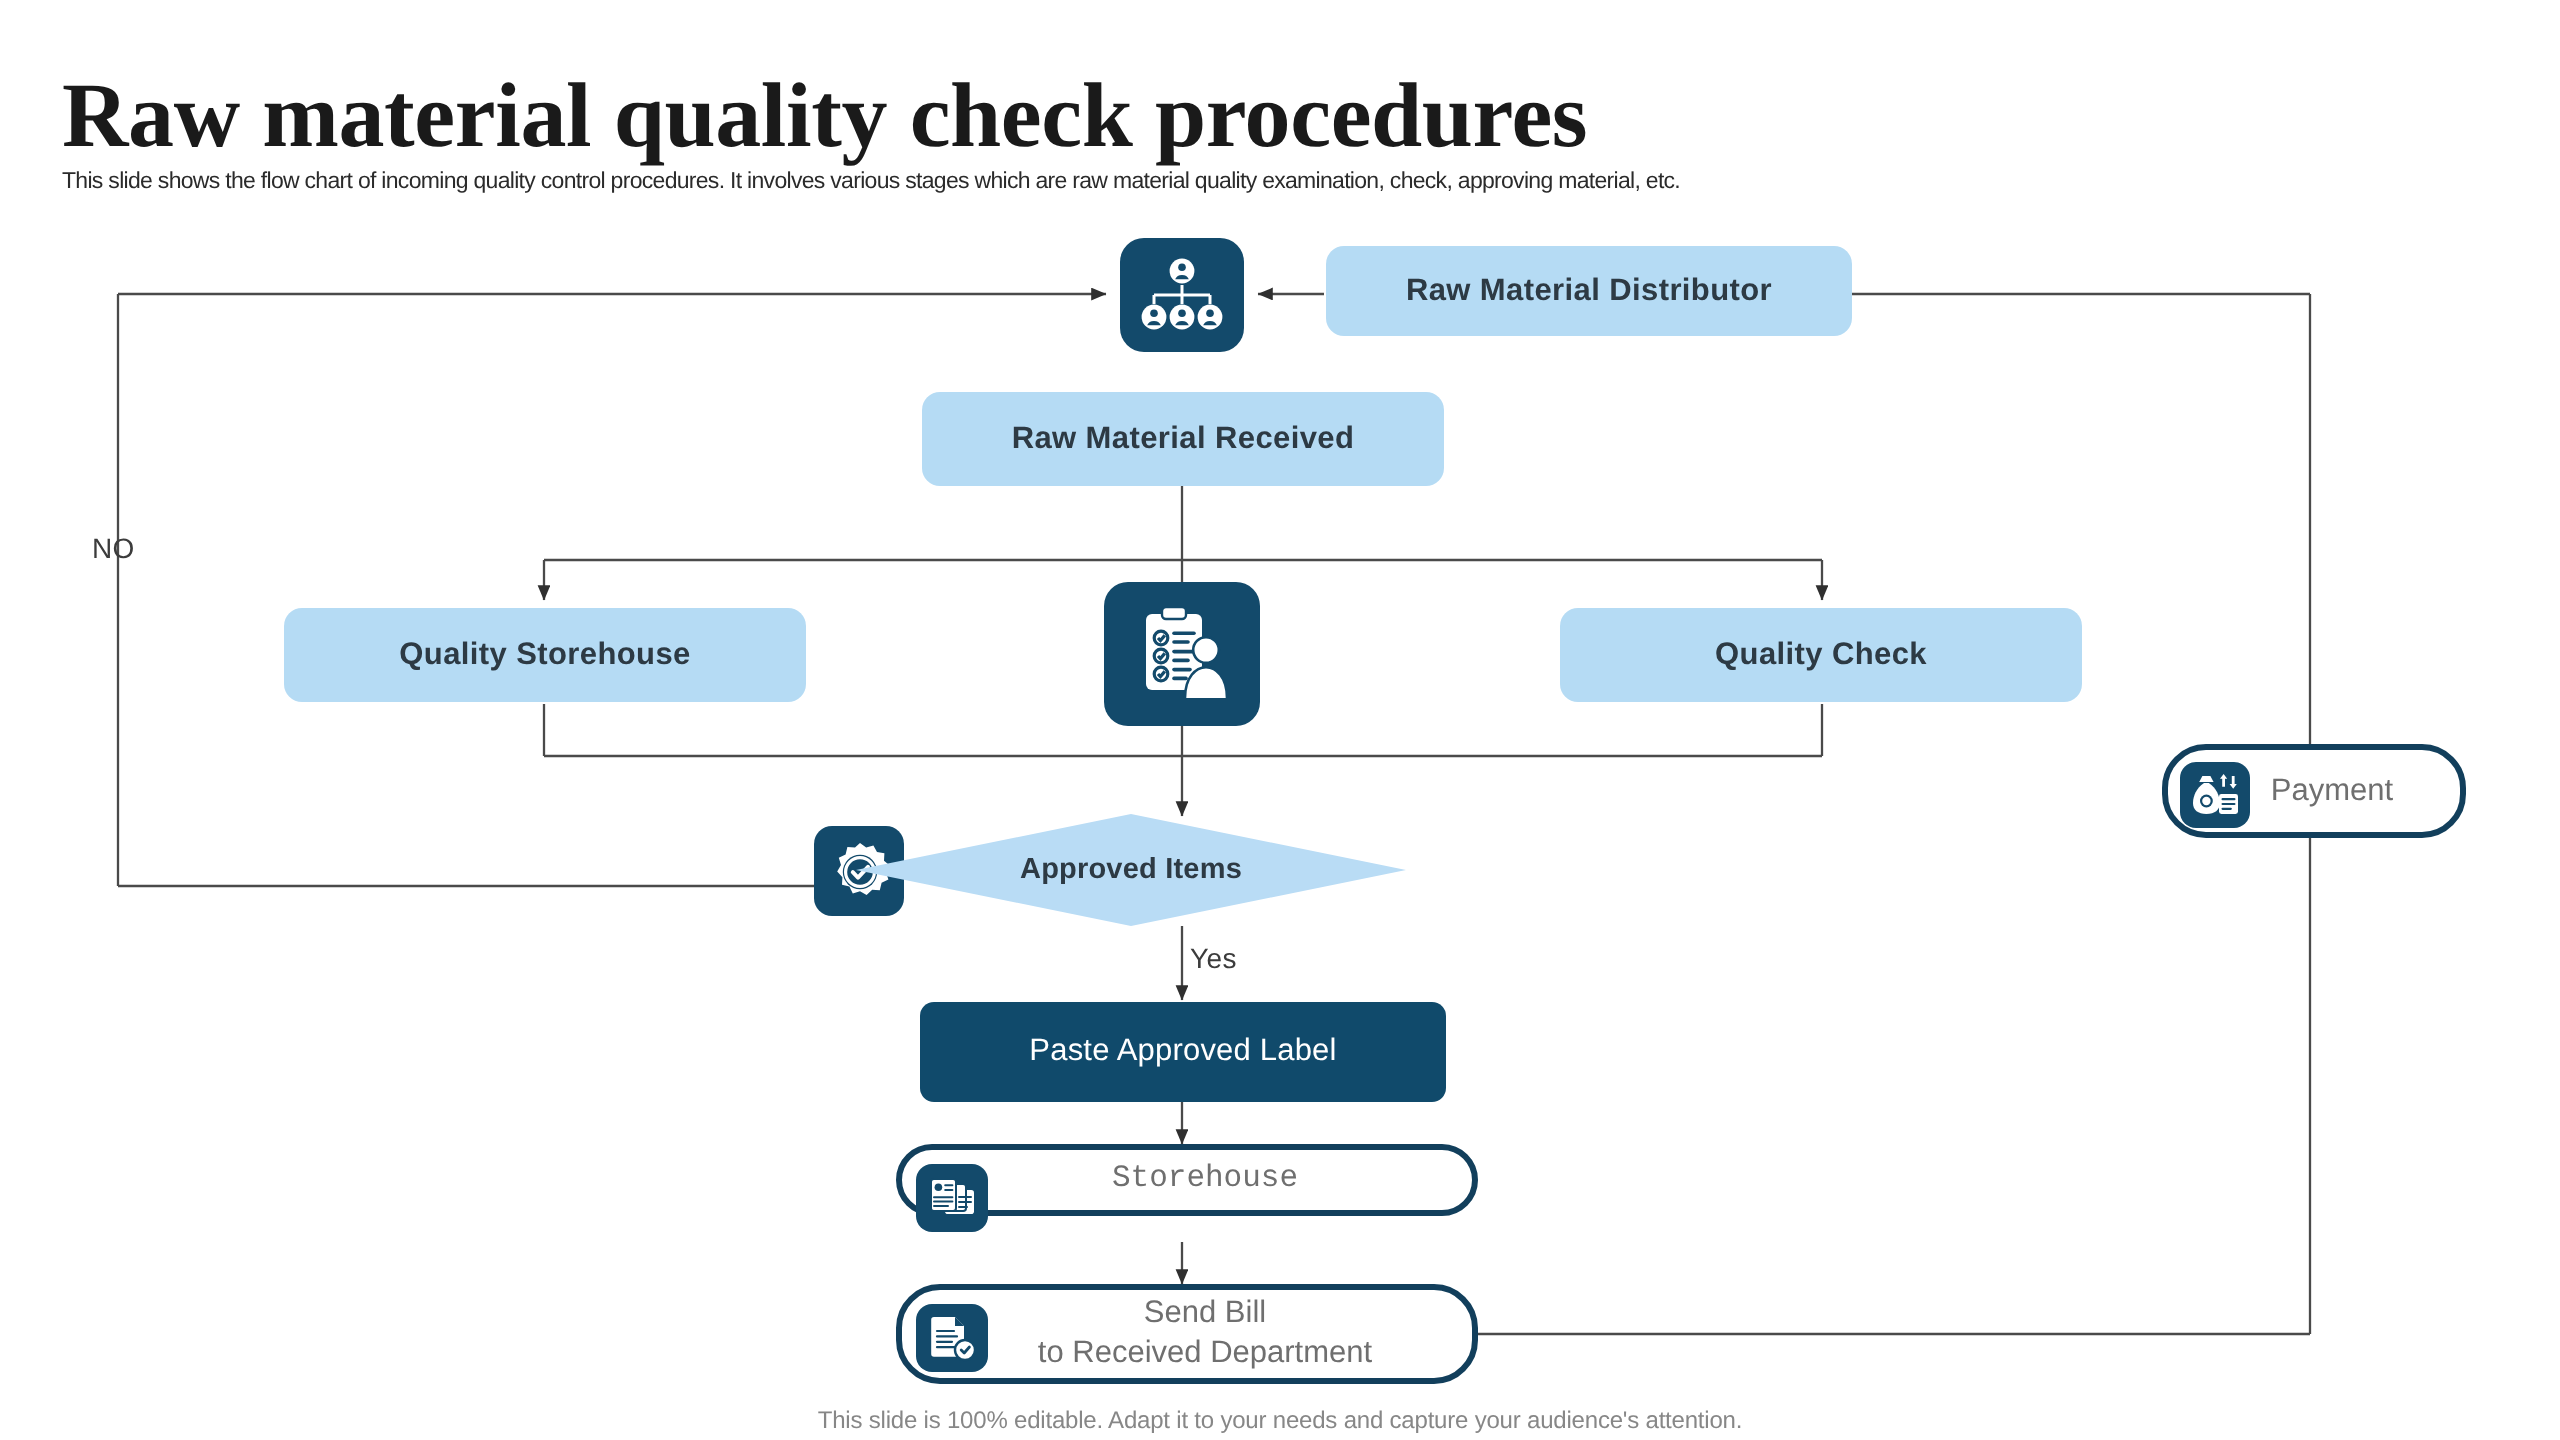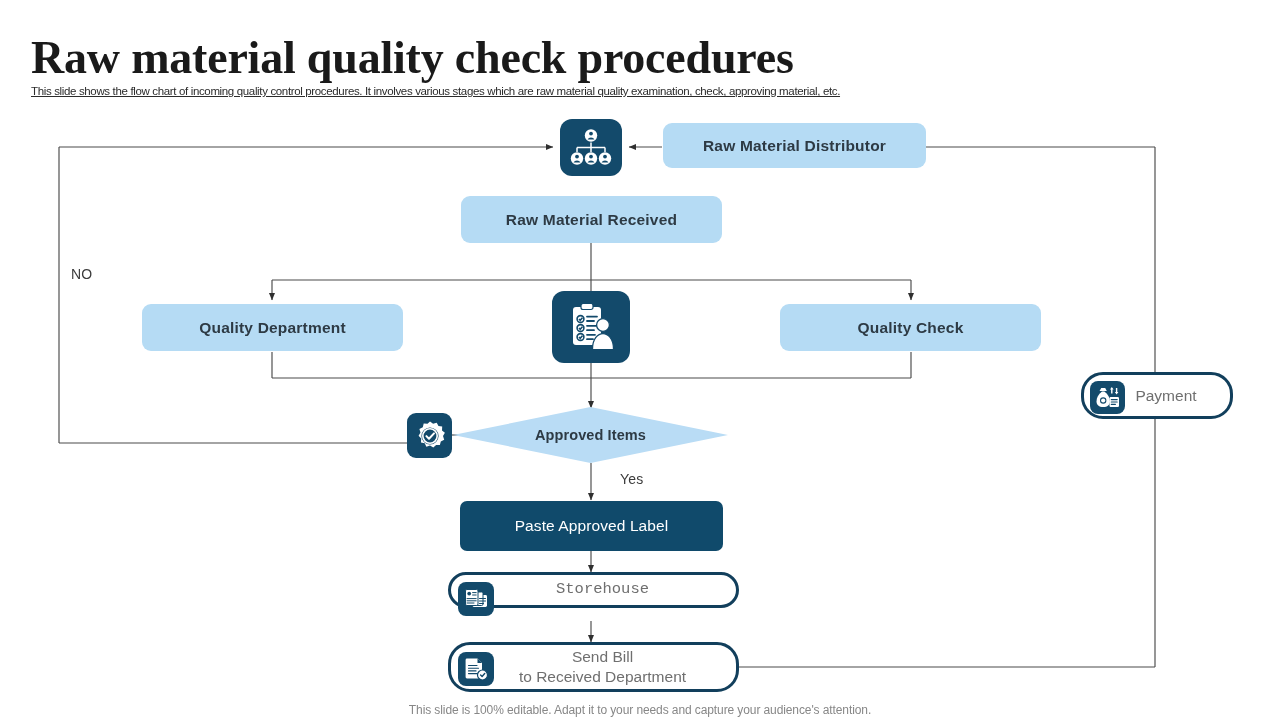--- a/index.html
+++ b/index.html
@@ -28,21 +28,20 @@
     white-space: nowrap;
   }
 
   .page-subtitle {
     position: absolute;
     left: 31px; top: 85px;
     font-size: 11.5px;
     color: #2b2b2b;
     white-space: nowrap;
     letter-spacing: -0.35px;
-    text-decoration: underline;
   }
 
   .footer-note {
     position: absolute;
     left: 0; right: 0; top: 703px;
     text-align: center;
     font-size: 12px;
     color: #878787;
     letter-spacing: -0.1px;
   }
@@ -137,21 +136,20 @@
     display: flex;
     align-items: center;
     justify-content: center;
   }
 
   .edge-label {
     position: absolute;
     font-size: 14px;
     color: #3c3c3c;
     letter-spacing: 0.2px;
-    margin-left: 25px;
   }
 </style>
 </head>
 <body>
 
 <div id="slide">
 
   <div class="page-title">Raw material quality check procedures</div>
 
   <div class="page-subtitle">This slide shows the flow chart of incoming quality control procedures. It involves various stages which are raw material quality examination, check, approving material, etc.</div>
@@ -234,21 +232,21 @@
 
   <div class="node node-light" style="left:461px; top:196px; width:261px; height:47px;">
     <span class="node-label">Raw Material  Received</span>
   </div>
 
   <div class="node node-light" style="left:663px; top:123px; width:263px; height:45px;">
     <span class="node-label">Raw Material  Distributor</span>
   </div>
 
   <div class="node node-light" style="left:142px; top:304px; width:261px; height:47px;">
-    <span class="node-label">Quality  Department</span>
+    <span class="node-label">Quality  Storehouse</span>
   </div>
 
   <div class="node node-light" style="left:780px; top:304px; width:261px; height:47px;">
     <span class="node-label">Quality  Check</span>
   </div>
 
   <div class="icon-tile" style="left:552px; top:291px; width:78px; height:72px;">
     <svg width="52" height="48" viewBox="0 0 52 48" aria-hidden="true">
       <rect x="8" y="4" width="28" height="38" rx="3" fill="#ffffff"></rect>
       <rect x="16" y="0.5" width="12" height="6" rx="2" fill="#ffffff" stroke="#134a6b" stroke-width="1.2"></rect>
@@ -281,21 +279,21 @@
 
   <div class="icon-tile small" style="left:407px; top:413px; width:45px; height:45px;">
     <svg width="34" height="34" viewBox="0 0 34 34" aria-hidden="true">
       <path fill="#ffffff" d="M17,2.5 l3.1,2.2 3.6,-1 1.8,3.3 3.7,0.6 -0.2,3.8 2.9,2.4 -1.9,3.3 1.2,3.6 -3.4,1.7 -0.9,3.7 -3.8,-0.2 -2.8,2.6 -3.3,-1.9 -3.6,1.1 -1.7,-3.4 -3.7,-0.9 0.2,-3.8 -2.6,-2.8 1.9,-3.3 -1.1,-3.6 3.4,-1.7 0.9,-3.7 3.8,0.2 z"></path>
       <circle cx="17" cy="17" r="8.6" fill="#134a6b"></circle>
       <circle cx="17" cy="17" r="7.2" fill="none" stroke="#ffffff" stroke-width="1.6"></circle>
       <path d="M13.4,17.1 l2.6,2.7 5,-5.4" fill="none" stroke="#ffffff" stroke-width="2" stroke-linecap="round" stroke-linejoin="round"></path>
     </svg>
   </div>
 
-  <div class="diamond" style="left:453px; top:407px; width:275px; height:56px;">
+  <div class="diamond" style="left:428px; top:407px; width:275px; height:56px;">
     <div class="dia-shape"></div>
     <span class="node-label">Approved Items</span>
   </div>
 
   <div class="node node-dark" style="left:460px; top:501px; width:263px; height:50px;">
     <span class="node-label">Paste Approved Label</span>
   </div>
 
   <div class="node node-outline" style="left:448px; top:572px; width:291px; height:36px;font-family:Liberation Mono, monospace;">
     <span class="inline-icon" style="left:7px; top:7px; width:36px; height:34px;">

